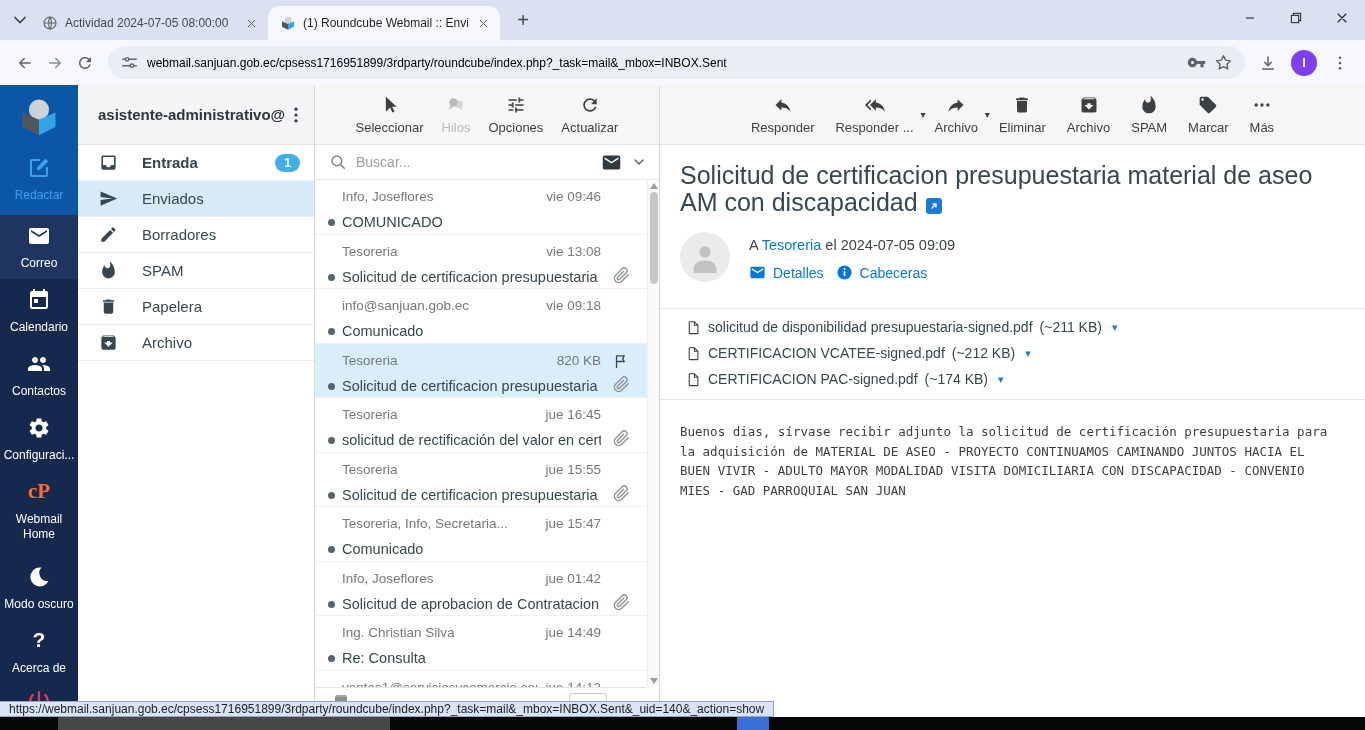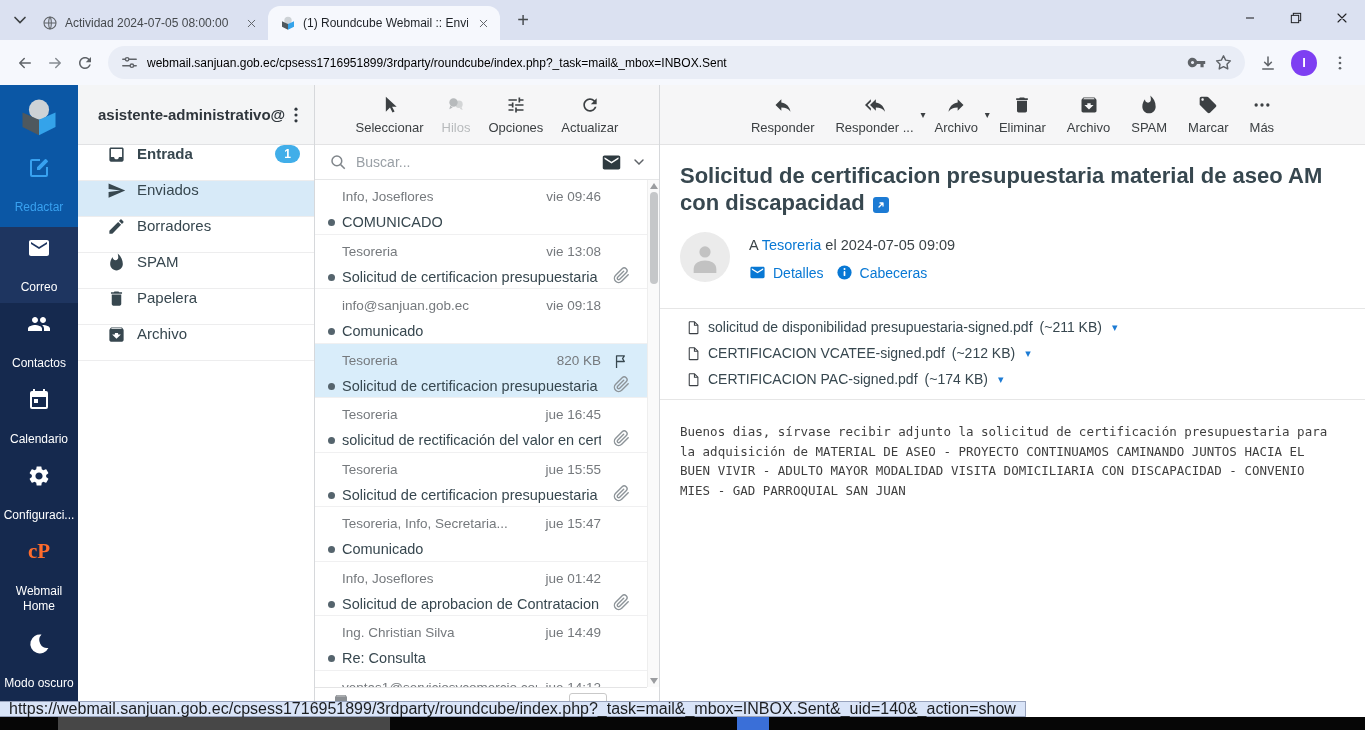--- a/index.html
+++ b/index.html
@@ -28,37 +28,37 @@
   .omni-url{flex:1;font-size:12px;color:#000000;white-space:nowrap;overflow:hidden}
   .avatar{width:26px;height:26px;border-radius:50%;background:#7e3ff2;color:#fff;font-size:13px;font-weight:700;display:flex;align-items:center;justify-content:center;margin:0 8px;flex:none;cursor:pointer}
 
   
   .app{position:absolute;top:85px;left:0;right:0;bottom:0;display:flex}
 
   
   .rail{width:78px;background:#15294e;display:flex;flex-direction:column;flex:none}
   .rail-top{background:#0b57a5;padding:6px 0 4px}
   .logo{display:block;width:48px;height:44px;margin:4px auto 8px}
-  .rail-item{display:flex;flex-direction:column;align-items:center;gap:20px;padding:9px 1px;font-size:12px;color:#fff;text-align:center;cursor:pointer;white-space:nowrap}
+  .rail-item{display:flex;flex-direction:column;align-items:center;gap:8px;padding:9px 1px;font-size:12px;color:#fff;text-align:center;cursor:pointer;white-space:nowrap}
   .rail-item .ri-icon{width:24px;height:24px;display:block}
   .rail-item.compose{color:#38a1f0}
   .rail-item.active{background:#1e3560}
   .rail-item .wrap2{white-space:normal;width:64px;line-height:15px}
   .cp{color:#ff6c2c;font-size:21px;font-weight:bold;line-height:22px;font-family:"Liberation Serif",serif}
   .q{font-size:21px;font-weight:bold;line-height:22px}
   .rail-spacer{flex:1}
   .rail-item.power{padding:4px 0 16px;color:#e23c4f}
   .rail-item.power .ri-icon{width:26px;height:26px}
 
   
   .folders{width:237px;background:#fff;border-right:1px solid #d6d8db;display:flex;flex-direction:column;flex:none}
   .account-header{height:60px;background:#f4f5f6;border-bottom:1px solid #e1e2e4;display:flex;align-items:center;padding:0 8px 0 20px;flex:none}
   .account{flex:1;font-size:15px;font-weight:700;color:#2f363c;white-space:nowrap;overflow:hidden}
   .kebab{width:20px;height:20px;color:#30373d;flex:none;cursor:pointer}
-  .folder{height:36px;display:flex;align-items:flex-start;gap:11px;padding:0 14px 0 29px;border-bottom:1px solid #ededee;font-size:15px;color:#37474f;cursor:pointer;flex:none}
+  .folder{height:36px;display:flex;align-items:center;gap:24px;padding:0 14px 0 21px;border-bottom:1px solid #ededee;font-size:15px;color:#37474f;cursor:pointer;flex:none}
   .folder .f-icon{width:19px;height:19px;color:#37474f;flex:none}
   .folder.selected{background:#d7eaf8}
   .folder.unread .f-label{font-weight:700}
   .f-badge{margin-left:auto;background:#41aee9;color:#fff;font-size:12px;font-weight:700;padding:2px 9px;border-radius:10px}
 
   
   .listpane{width:345px;border-right:1px solid #d6d8db;position:relative;background:#fff;flex:none}
   .list-toolbar{height:60px;background:#f6f6f7;border-bottom:1px solid #e3e3e4;display:flex;justify-content:center;align-items:center;gap:10px}
   .tbtn{display:flex;flex-direction:column;align-items:center;gap:5px;background:none;border:none;font-size:13px;color:#3c4043;position:relative;padding:2px 4px;font-family:inherit;cursor:pointer}
   .tbtn .t-icon{width:20px;height:20px;display:block}
@@ -86,38 +86,38 @@
   .sb-down{position:absolute;bottom:3px;left:2px;width:0;height:0;border-left:4px solid transparent;border-right:4px solid transparent;border-top:6px solid #9b9da0}
   .sb-thumb{position:absolute;top:12px;left:2px;width:8px;height:92px;background:#c5c7c9;border-radius:4px;cursor:grab}
   .list-footer{position:absolute;left:0;right:12px;bottom:0;height:43px;border-top:1px solid #e4e4e5;background:#fff;display:flex;align-items:flex-start;padding:5px 10px;gap:10px}
   .lf-icon{width:16px;height:16px;color:#8b8f93;margin-left:8px}
   .lf-box{width:38px;height:20px;border:1px solid #c9c9c9;border-radius:3px;margin-left:210px;background:#fff}
 
   
   .readpane{flex:1;position:relative;background:#fff;overflow:hidden}
   .read-toolbar{height:60px;background:#f6f6f7;border-bottom:1px solid #e3e3e4;display:flex;justify-content:center;align-items:center;gap:13px}
   .read-scroll{padding:17px 20px 0 20px}
-  h1.subject{font-size:22px;line-height:27px;color:#37474f;font-weight:700;max-width:650px}
+  h1.subject{font-size:25px;line-height:27px;color:#37474f;font-weight:400;max-width:650px}
   .ext{display:inline-flex;width:16px;height:16px;background:#1c7bd4;border-radius:3px;vertical-align:-1px;margin-left:8px;padding:2px}
   .sender-row{display:flex;margin-top:16px;gap:19px}
   .avatar-big{width:50px;height:50px;border-radius:50%;background:#ebebeb;color:#c2c2c2;padding:9px;flex:none;overflow:hidden}
   .meta1{font-size:14.5px;color:#3c4448;margin-top:5px}
   .to-link{color:#0878d4;cursor:pointer}
   .hlinks{display:flex;gap:12px;margin-top:11px;font-size:14px;align-items:center}
   .hlink{display:inline-flex;align-items:center;gap:7px;color:#0878d4;cursor:pointer}
   .hl-icon{width:17px;height:17px;color:#0878d4}
   .attachments{margin-top:26px;border-top:1px solid #e6e6e6;border-bottom:1px solid #e6e6e6;padding:8px 26px 9px;display:flex;flex-wrap:wrap;column-gap:40px;row-gap:5px}
   .att{display:inline-flex;align-items:center;gap:7px;font-size:14px;color:#37474f;line-height:21px;cursor:pointer}
   .att.first{flex-basis:100%}
   .a-icon{width:15px;height:17px;color:#3a3f44;flex:none}
   .a-caret{color:#1c7bd4;font-size:11px;margin-left:3px}
   .body-text{padding:22px 20px;font-family:"DejaVu Sans Mono",monospace;font-size:12.5px;line-height:19.5px;color:#3f3f3f;max-width:700px}
 
   
-  .statusbar{position:absolute;left:0;bottom:13px;height:16px;background:#d9e4f8;border:1px solid #98a3bd;border-left:none;display:flex;align-items:center;padding:0 9px;font-size:16px;color:#1c1e21;z-index:10;white-space:nowrap}
+  .statusbar{position:absolute;left:0;bottom:13px;height:16px;background:#d9e4f8;border:1px solid #98a3bd;border-left:none;display:flex;align-items:center;padding:0 9px;font-size:12px;color:#1c1e21;z-index:10;white-space:nowrap}
   .bottomstrip{position:absolute;left:0;right:0;bottom:0;height:13px;background:#060606;z-index:11}
   .strip-gray{position:absolute;left:58px;width:332px;top:0;bottom:0;background:#474747}
   .strip-blue{position:absolute;left:737px;width:32px;top:0;bottom:0;background:#3a6fd8}
   svg{display:block;width:100%;height:100%}
 </style>
 </head>
 <body>
 
 <div class="screen">
 
@@ -254,32 +254,32 @@
     <span class="ri-icon">
               <svg viewBox="0 0 24 24" fill="currentColor">
                 <path d="M20 4H4c-1.1 0-2 .9-2 2v12c0 1.1.9 2 2 2h16c1.1 0 2-.9 2-2V6c0-1.1-.9-2-2-2zm0 4l-8 5-8-5V6l8 5 8-5v2z"></path>
               </svg>
             </span>
     <span class="ri-label">Correo</span>
   </div>
           <div class="rail-item">
     <span class="ri-icon">
               <svg viewBox="0 0 24 24" fill="currentColor">
-                <path d="M16 11c1.66 0 2.99-1.34 2.99-3S17.66 5 16 5c-1.66 0-3 1.34-3 3s1.34 3 3 3zm-8 0c1.66 0 2.99-1.34 2.99-3S9.66 5 8 5C6.34 5 5 6.34 5 8s1.34 3 3 3zm0 2c-2.33 0-7 1.17-7 3.5V19h14v-2.5c0-2.33-4.67-3.5-7-3.5zm8 0c-.29 0-.62.02-.97.05 1.16.84 1.97 1.97 1.97 3.45V19h6v-2.5c0-2.33-4.67-3.5-7-3.5z"></path>
-              </svg>
-            </span>
-    <span class="ri-label">Contactos</span>
+                <path d="M19 3h-1V1h-2v2H8V1H6v2H5a2 2 0 0 0-2 2v14a2 2 0 0 0 2 2h14a2 2 0 0 0 2-2V5a2 2 0 0 0-2-2zm0 16H5V9h14v10zM7 11h4v4H7z"></path>
+              </svg>
+            </span>
+    <span class="ri-label">Calendario</span>
   </div>
           <div class="rail-item">
     <span class="ri-icon">
               <svg viewBox="0 0 24 24" fill="currentColor">
-                <path d="M19 3h-1V1h-2v2H8V1H6v2H5a2 2 0 0 0-2 2v14a2 2 0 0 0 2 2h14a2 2 0 0 0 2-2V5a2 2 0 0 0-2-2zm0 16H5V9h14v10zM7 11h4v4H7z"></path>
-              </svg>
-            </span>
-    <span class="ri-label">Calendario</span>
+                <path d="M16 11c1.66 0 2.99-1.34 2.99-3S17.66 5 16 5c-1.66 0-3 1.34-3 3s1.34 3 3 3zm-8 0c1.66 0 2.99-1.34 2.99-3S9.66 5 8 5C6.34 5 5 6.34 5 8s1.34 3 3 3zm0 2c-2.33 0-7 1.17-7 3.5V19h14v-2.5c0-2.33-4.67-3.5-7-3.5zm8 0c-.29 0-.62.02-.97.05 1.16.84 1.97 1.97 1.97 3.45V19h6v-2.5c0-2.33-4.67-3.5-7-3.5z"></path>
+              </svg>
+            </span>
+    <span class="ri-label">Contactos</span>
   </div>
           <div class="rail-item">
     <span class="ri-icon">
               <svg viewBox="0 0 24 24" fill="currentColor">
                 <path d="M19.14 12.94c.04-.3.06-.61.06-.94 0-.32-.02-.64-.07-.94l2.03-1.58c.18-.14.23-.41.12-.61l-1.92-3.32c-.12-.22-.37-.29-.59-.22l-2.39.96c-.5-.38-1.03-.7-1.62-.94l-.36-2.54c-.04-.24-.24-.41-.48-.41h-3.84c-.24 0-.43.17-.47.41l-.36 2.54c-.59.24-1.13.57-1.62.94l-2.39-.96c-.22-.08-.47 0-.59.22L2.74 8.87c-.12.21-.08.47.12.61l2.03 1.58c-.05.3-.09.63-.09.94s.02.64.07.94l-2.03 1.58c-.18.14-.23.41-.12.61l1.92 3.32c.12.22.37.29.59.22l2.39-.96c.5.38 1.03.7 1.62.94l.36 2.54c.05.24.24.41.48.41h3.84c.24 0 .44-.17.47-.41l.36-2.54c.59-.24 1.13-.56 1.62-.94l2.39.96c.22.08.47 0 .59-.22l1.92-3.32c.12-.22.07-.47-.12-.61l-2.01-1.58zM12 15.6c-1.98 0-3.6-1.62-3.6-3.6s1.62-3.6 3.6-3.6 3.6 1.62 3.6 3.6-1.62 3.6-3.6 3.6z"></path>
               </svg>
             </span>
     <span class="ri-label">Configuraci...</span>
   </div>
           <div class="rail-item">

